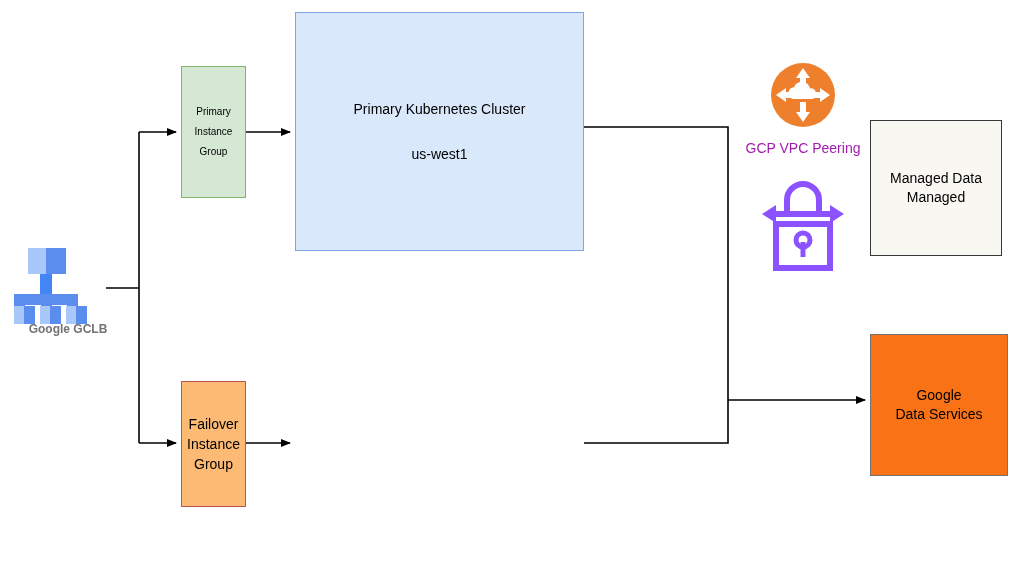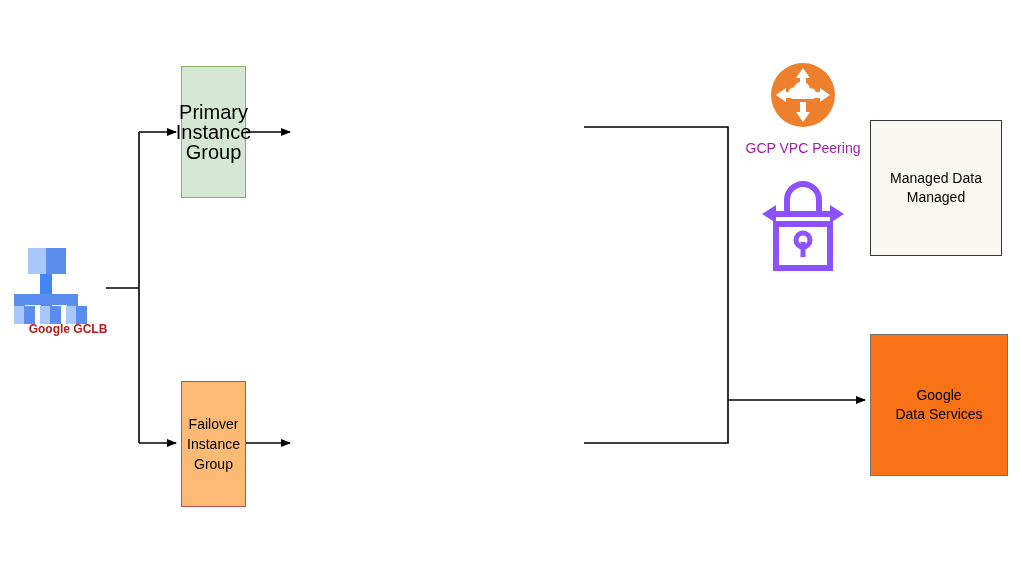--- a/index.html
+++ b/index.html
@@ -28,21 +28,21 @@
     color: #000000;
   }
   
   #primary-instance-group {
     left: 181px;
     top: 66px;
     width: 65px;
     height: 132px;
     background: #d5e8d4;
     border: 1px solid #82b366;
-    font-size: 20px;
+    font-size: 10px;
     line-height: 20px;
   }
   #failover-instance-group {
     left: 181px;
     top: 381px;
     width: 65px;
     height: 126px;
     background: #fdba74;
     border: 1px solid #b85450;
     font-size: 14px;
@@ -98,21 +98,21 @@
     height: 96px;
   }
   #gclb-label {
     position: absolute;
     left: 8px;
     top: 76px;
     width: 92px;
     text-align: center;
     font-size: 12px;
     font-weight: bold;
-    color: #b91c1c;
+    color: #737373;
   }
   
   #vpc-peering-node {
     left: 740px;
     top: 62px;
     width: 126px;
     height: 100px;
   }
   #vpc-peering-label {
     position: absolute;
@@ -197,20 +197,24 @@
     <span>Instance</span>
     <span>Group</span>
   </div>
 
   <div id="failover-instance-group" class="node">
     <span>Failover</span>
     <span>Instance</span>
     <span>Group</span>
   </div>
 
+  <div id="primary-cluster" class="node">
+    <span class="cluster-title">Primary Kubernetes Cluster</span>
+    <span class="cluster-region">us-west1</span>
+  </div>
 
 
   <div id="vpc-peering-node" class="node">
     <svg width="66" height="66" viewBox="0 0 66 66" style="position:absolute;left:30px;top:0;">
       <circle cx="33" cy="33" r="32" fill="#ee7f2d"></circle>
 
       <g fill="#ffffff">
 
         <polygon points="33,6 40,16 36,16 36,26 30,26 30,16 26,16"></polygon>
 

